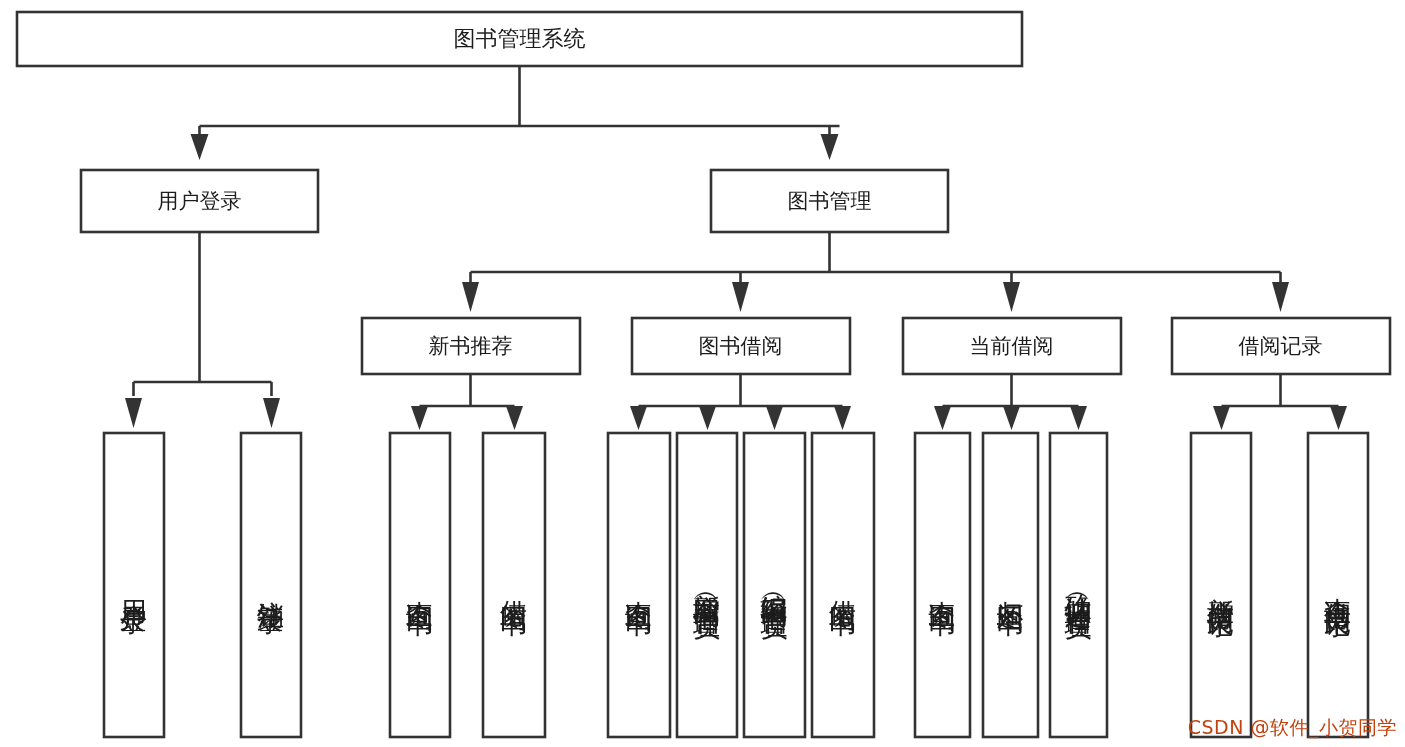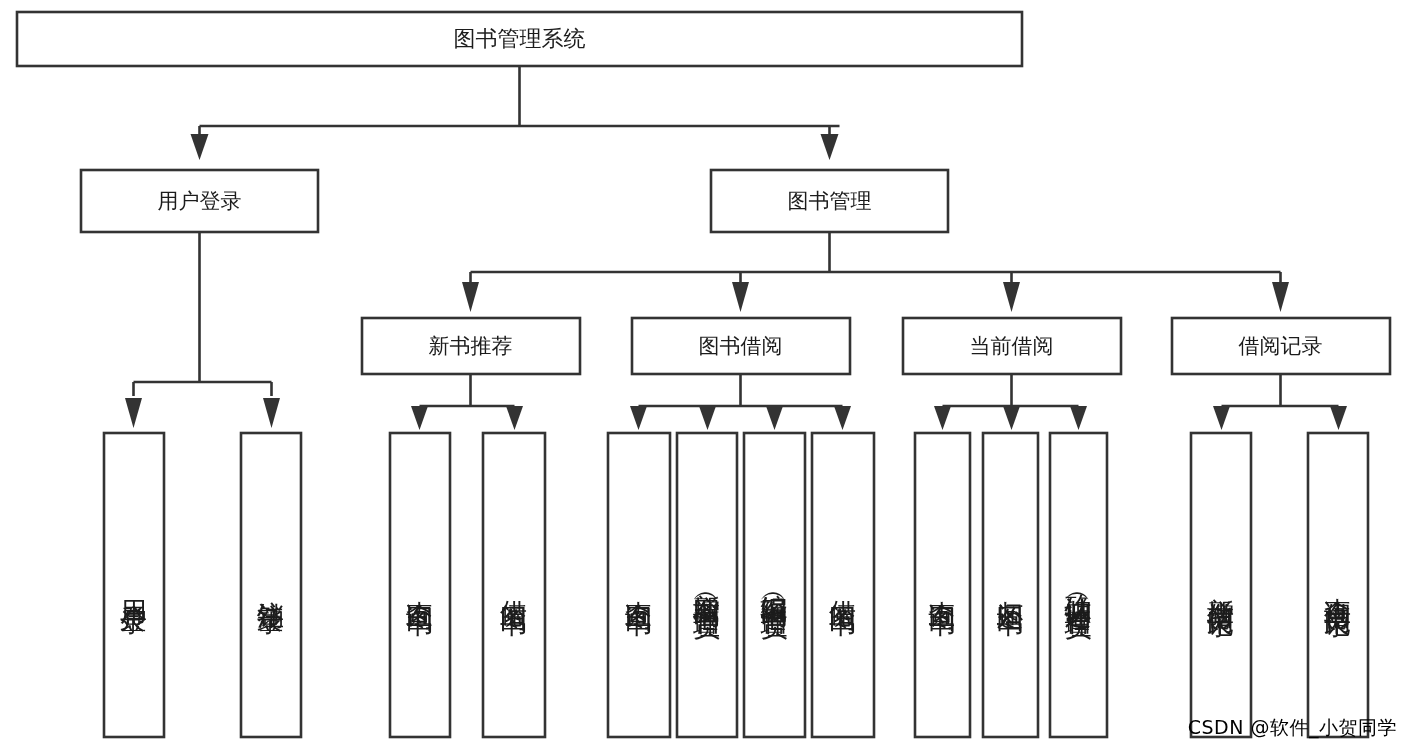--- a/index.html
+++ b/index.html
@@ -69,21 +69,21 @@
     white-space: nowrap;
     text-align: center;
     pointer-events: none;
   }
   #watermark {
     position: absolute;
     right: 8px;
     bottom: 6px;
     font-family: "DejaVu Sans", "Liberation Sans", sans-serif;
     font-size: 19px;
-    color: #000000;
+    color: #c2410c;
     letter-spacing: 0.5px;
     white-space: nowrap;
   }
 </style>
 </head>
 <body>
 
 <div id="diagram-root">
 
   <svg id="tree-svg" viewBox="0 0 1405 747">

